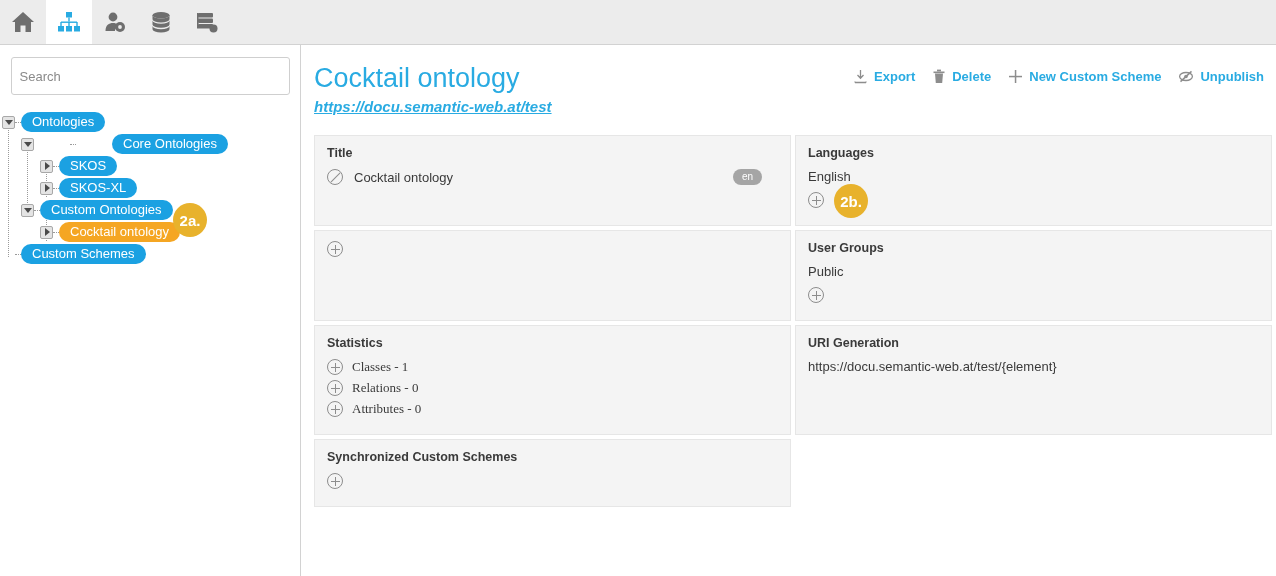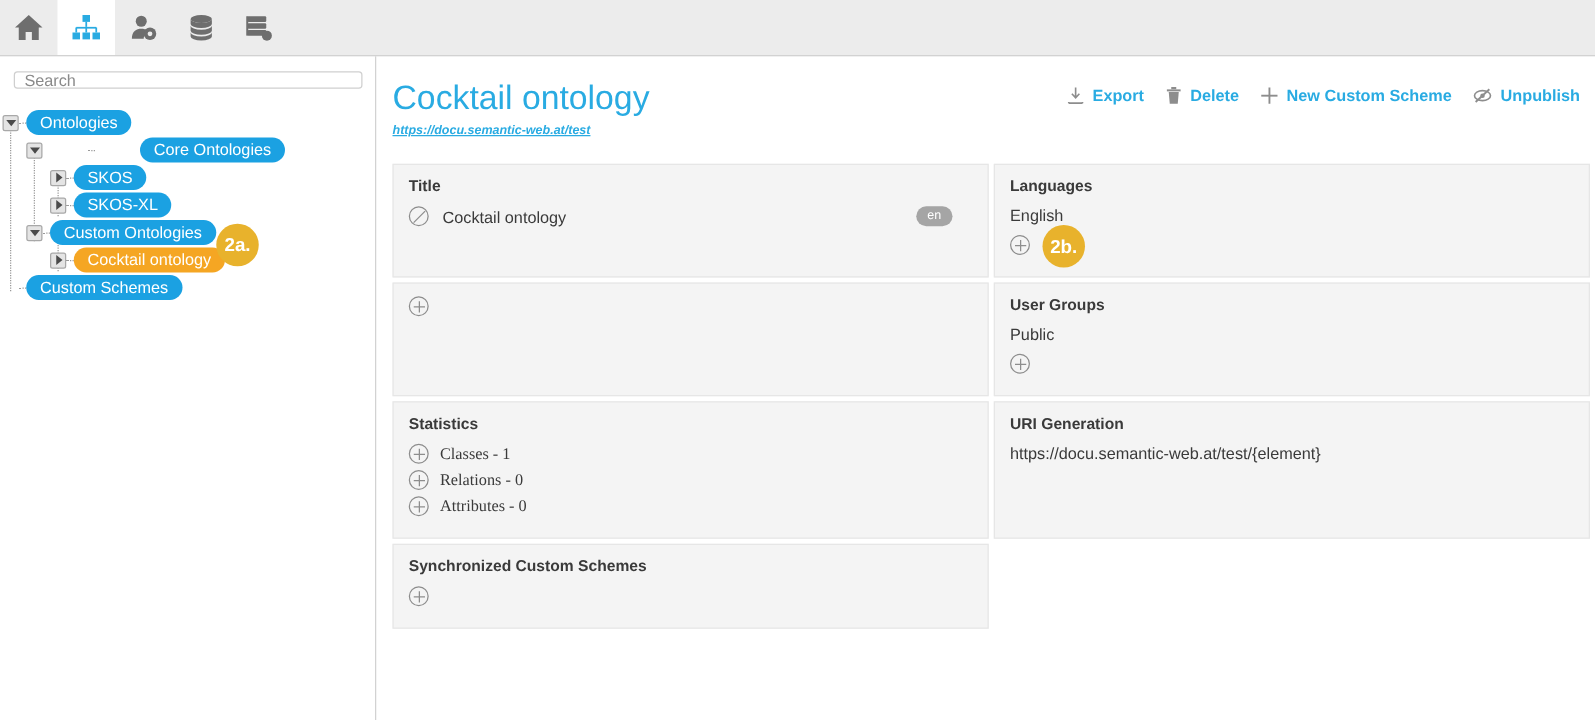--- a/index.html
+++ b/index.html
@@ -37,21 +37,21 @@
     width: 301px;
     border-right: 1px solid #d2d2d2;
     padding: 12px 0 0 0;
     flex: 0 0 301px;
     position: relative;
   }
   .search-box {
     width: 279px;
     margin: 0 auto;
     display: block;
-    height: 14px;
+    height: 38px;
     border: 1px solid #cfcfcf;
     border-radius: 3px;
     padding: 0 8px;
     font-size: 13px;
     color: #701a75;
     font-family: "Liberation Sans", sans-serif;
     outline: none;
     background: #fff;
   }
   .search-box::placeholder { color: #8a8a8a; }
@@ -153,21 +153,21 @@
     font-size: 27px;
     font-weight: normal;
     margin: 0;
     line-height: 31px;
     font-family: "Liberation Sans", sans-serif;
   }
   .page-url {
     display: inline-block;
     margin-top: 4px;
     color: #29abe2;
-    font-size: 10px;
+    font-size: 15px;
     font-style: italic;
     text-decoration: underline;
     font-weight: bold;
     cursor: pointer;
     font-family: "Liberation Sans", sans-serif;
   }
   .actions {
     display: flex;
     align-items: center;
     gap: 17px;

